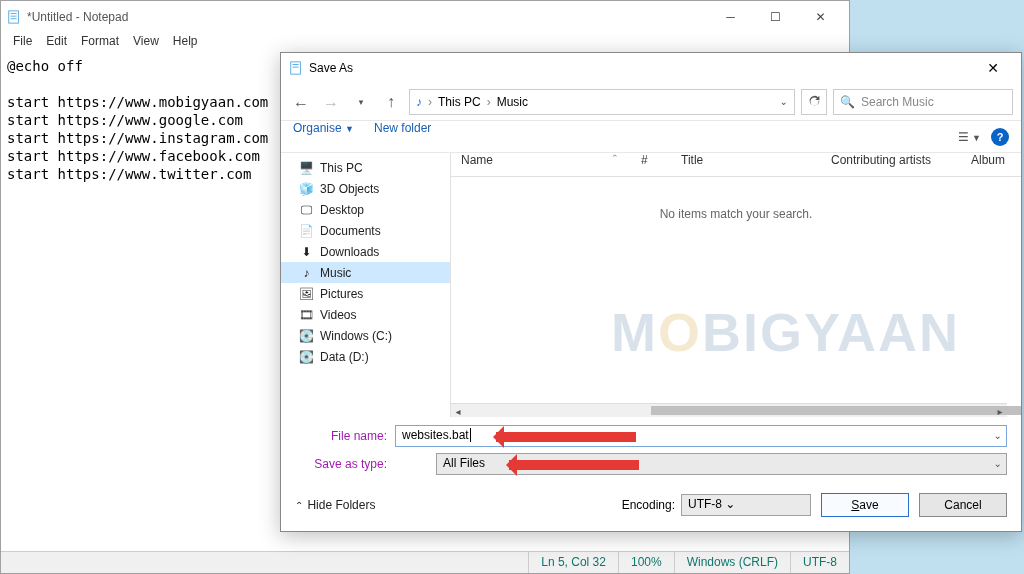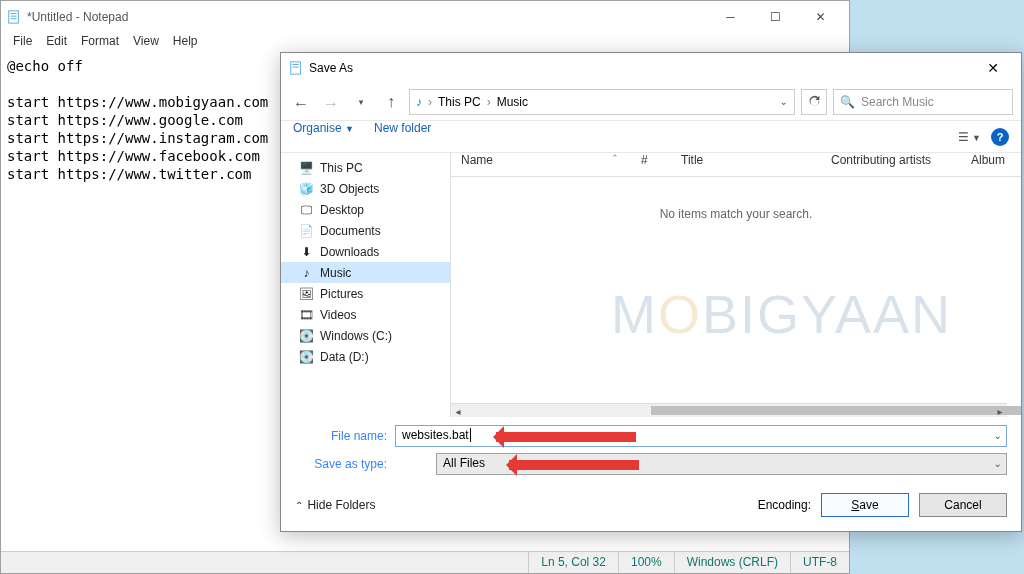--- a/index.html
+++ b/index.html
@@ -35,31 +35,31 @@
   .sa-body { flex:1; display:flex; overflow:hidden; }
   .sa-tree { width: 170px; border-right: 1px solid #e0e0e0; font-size:12px; padding: 4px 0; overflow:hidden; position:relative; }
   .tree-item { display:flex; align-items:center; padding: 3px 6px 3px 18px; gap:6px; color:#222; }
   .tree-item.selected { background:#cde8ff; }
   .tree-ico { width:15px;height:15px; display:flex;align-items:center;justify-content:center; font-size:12px; }
   .sa-list { flex:1; position:relative; }
   .sa-cols { height:24px; border-bottom:1px solid #e0e0e0; display:flex; font-size:12px; color:#333; align-items:flex-start; }
   .sa-cols div { padding: 0 10px; }
   .sa-empty { text-align:center; color:#666; font-size:12px; margin-top:30px; }
 
-  .watermark { position:absolute; left:160px; top:130px; font-size:54px; font-weight:400; letter-spacing:2px; color:rgba(0,60,120,0.15); z-index:3; }
+  .watermark { position:absolute; left:160px; top:148px; font-size:54px; font-weight:700; letter-spacing:2px; color:rgba(0,60,120,0.15); z-index:3; }
   .watermark .o { color:rgba(200,140,0,0.18); }
 
   .sa-hscroll { position:absolute; bottom:0; left:0; right:14px; height:14px; background:#f0f0f0; border-top:1px solid #ddd; }
   .sa-hscroll .thumb { position:absolute; left:200px; width:420px; top:2px; bottom:2px; background:#c0c0c0; }
   .sa-hscroll .arrow { position:absolute; top:0; width:14px; height:14px; display:flex;align-items:center;justify-content:center; font-size:10px; color:#555; }
   .sa-hscroll .arrow.l { left:0; } .sa-hscroll .arrow.r { right:0; }
 
   .sa-form { padding: 8px 14px 4px; font-size:12px; }
   .sa-row { display:flex; align-items:center; margin-bottom:6px; }
-  .sa-lbl { width:100px; text-align:right; padding-right:8px; color:#3b82f6; }
+  .sa-lbl { width:100px; text-align:right; padding-right:8px; color:#a21caf; }
   .sa-field { flex:1; height:22px; border:1px solid #7aa7d8; background:#fff; padding: 2px 6px; font-size:12px; position:relative; }
   .sa-field.combo { border-color:#a0a0a0; background:#eaeaea;margin-left:41px; }
   .sa-field .caret { position:absolute; right:4px; top:4px; font-size:10px; color:#555; }
   .arrow-red { position:absolute; height:10px; background:#e53935; }
   .arrow-red::before { content:""; position:absolute; left:-14px; top:-6px; border:11px solid transparent; border-right-color:#e53935; }
 
   .sa-footer { display:flex; align-items:center; padding: 8px 14px 14px; gap:10px; font-size:12px; }
   .sa-footer .hf { display:flex; align-items:center; gap:4px; color:#222; }
   .sa-footer .enc { margin-left:auto; display:flex; align-items:center; gap:6px; }
   .sa-enc-sel { width:130px; height:22px; border:1px solid #a0a0a0; background:#eaeaea; padding:2px 6px; position:relative; }
@@ -239,19 +239,23 @@
     </div>
   </div>
 
   <div class="sa-footer">
     <div class="hf">
       <span style="font-size:10px;">⌃</span>
       <span>Hide Folders</span>
     </div>
     <div class="enc">
       <span>Encoding:</span>
+      <div class="sa-enc-sel">
+        <span>UTF-8</span>
+        <span class="caret">⌄</span>
+      </div>
     </div>
     <div class="sa-btn primary">
         <span><u>S</u><span>ave</span></span>
       </div>
     <div class="sa-btn">Cancel</div>
   </div>
 </div>
 
 </body></html>

